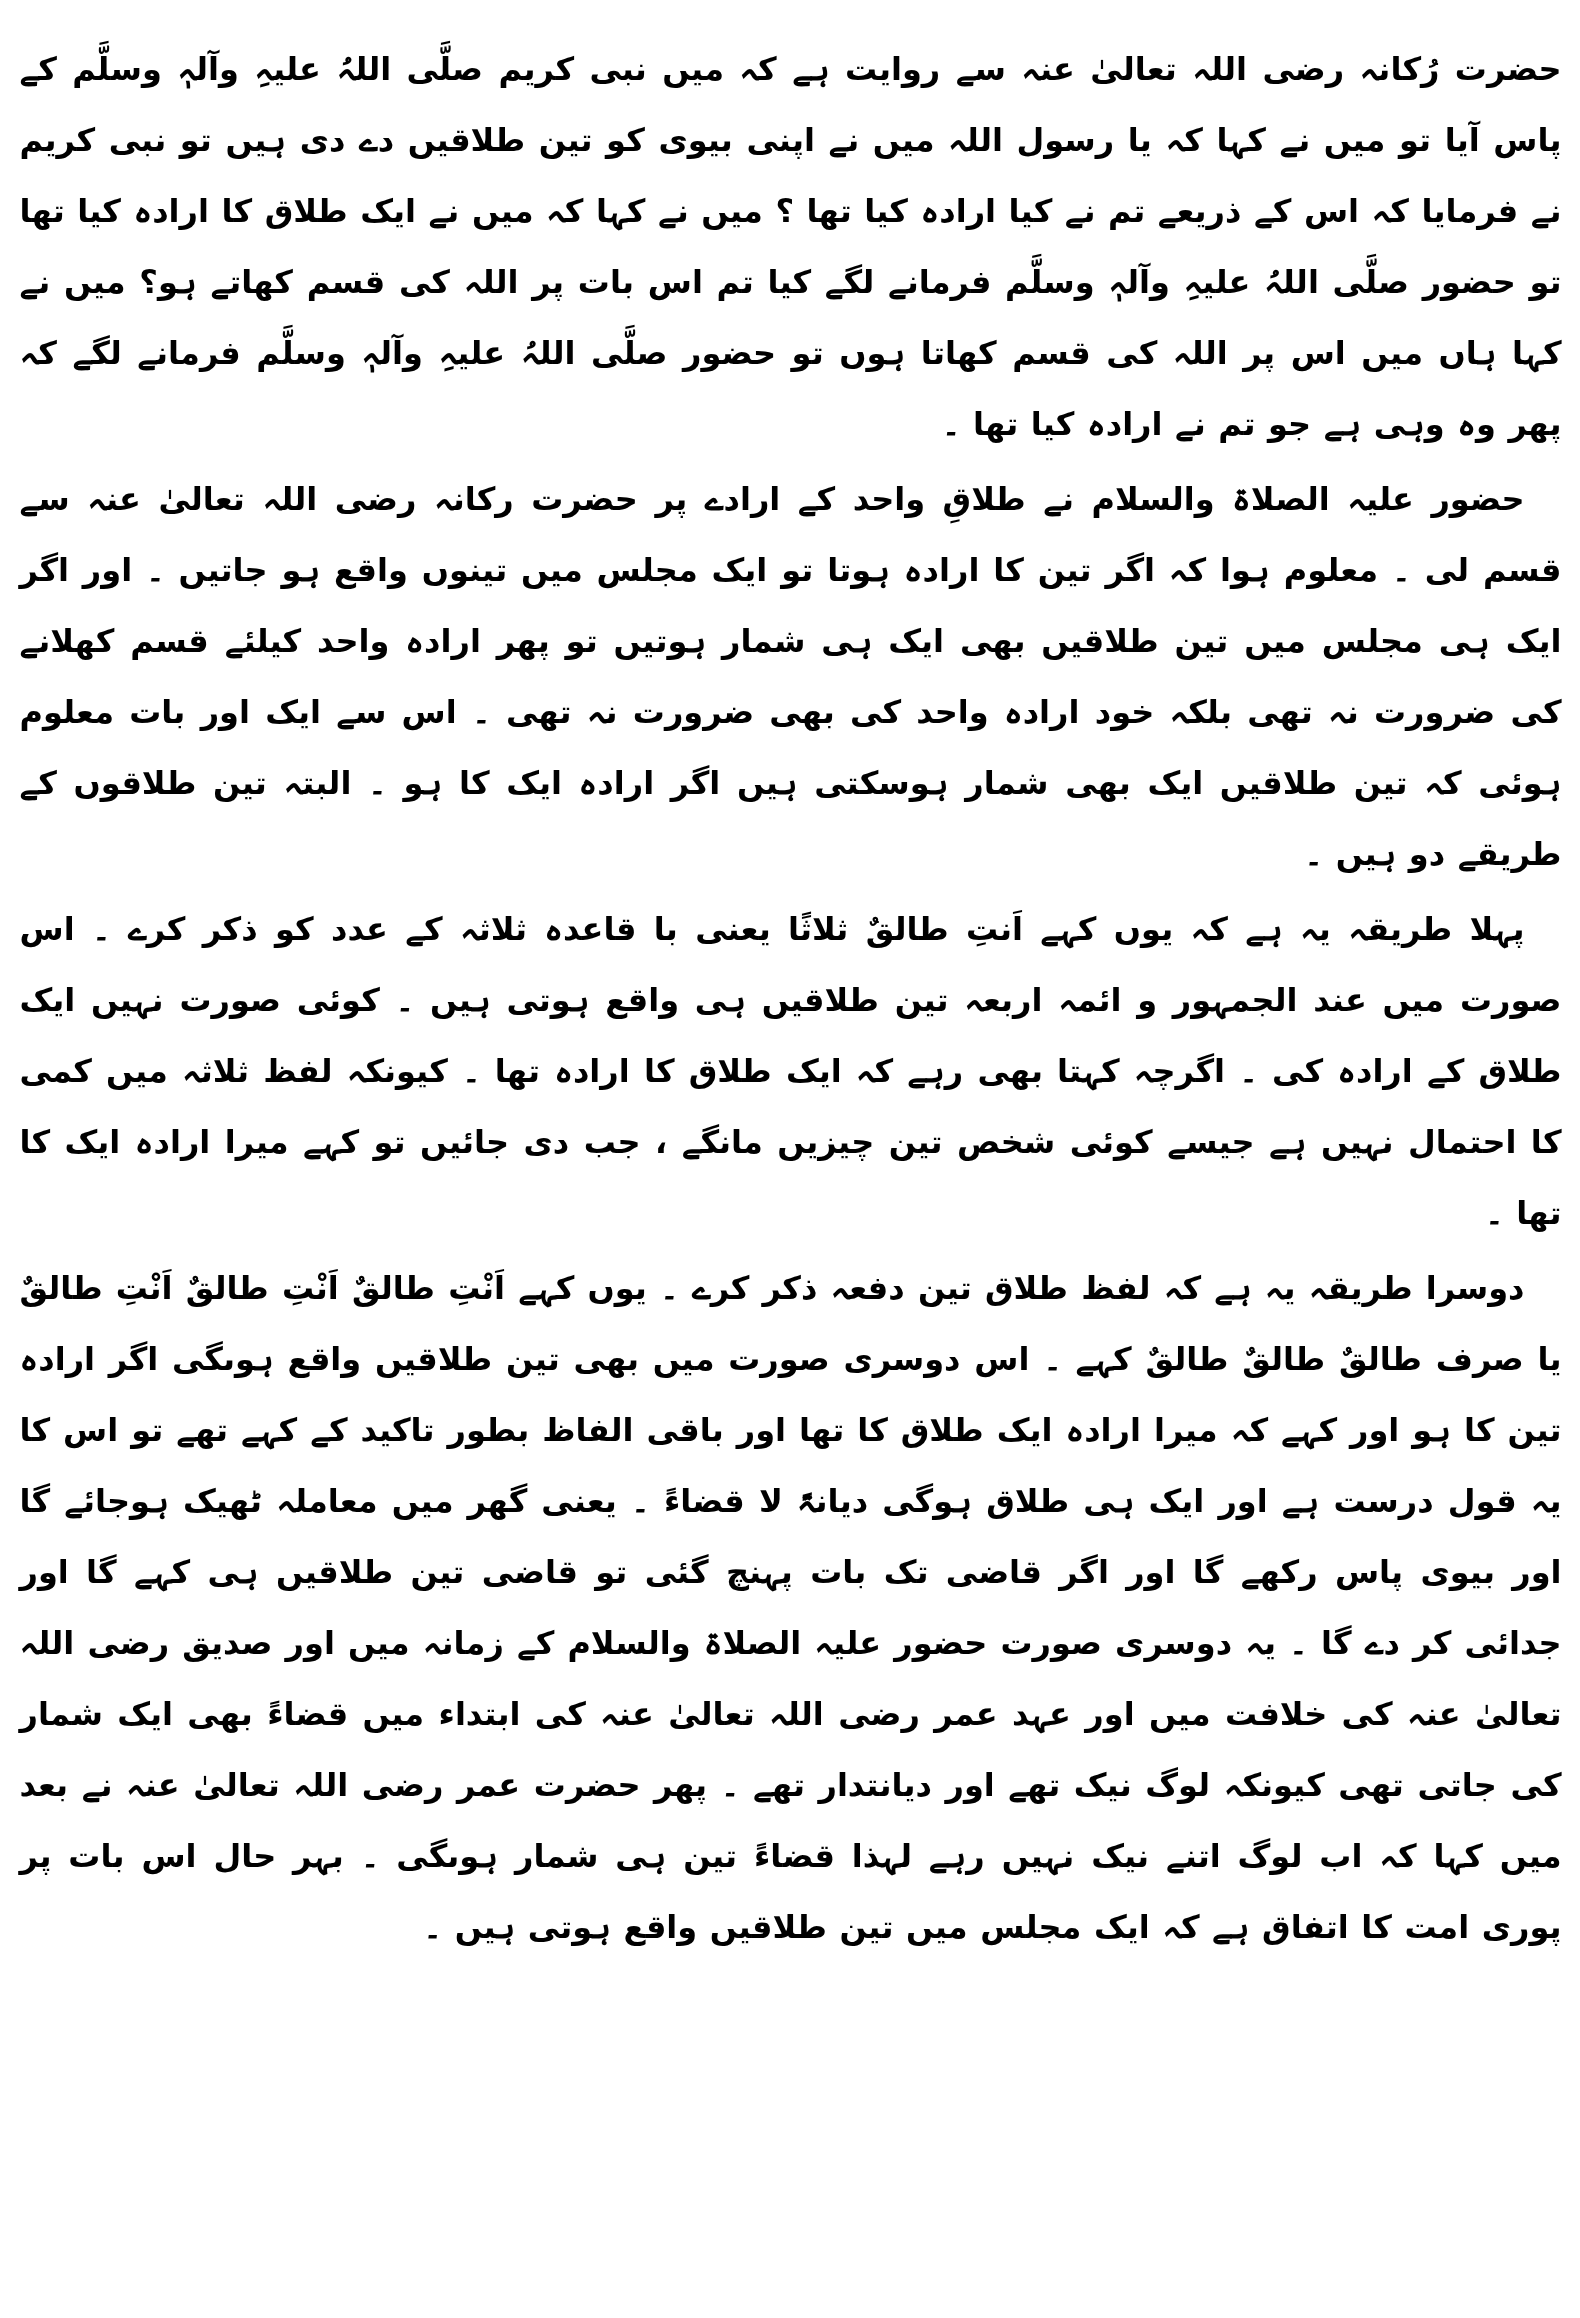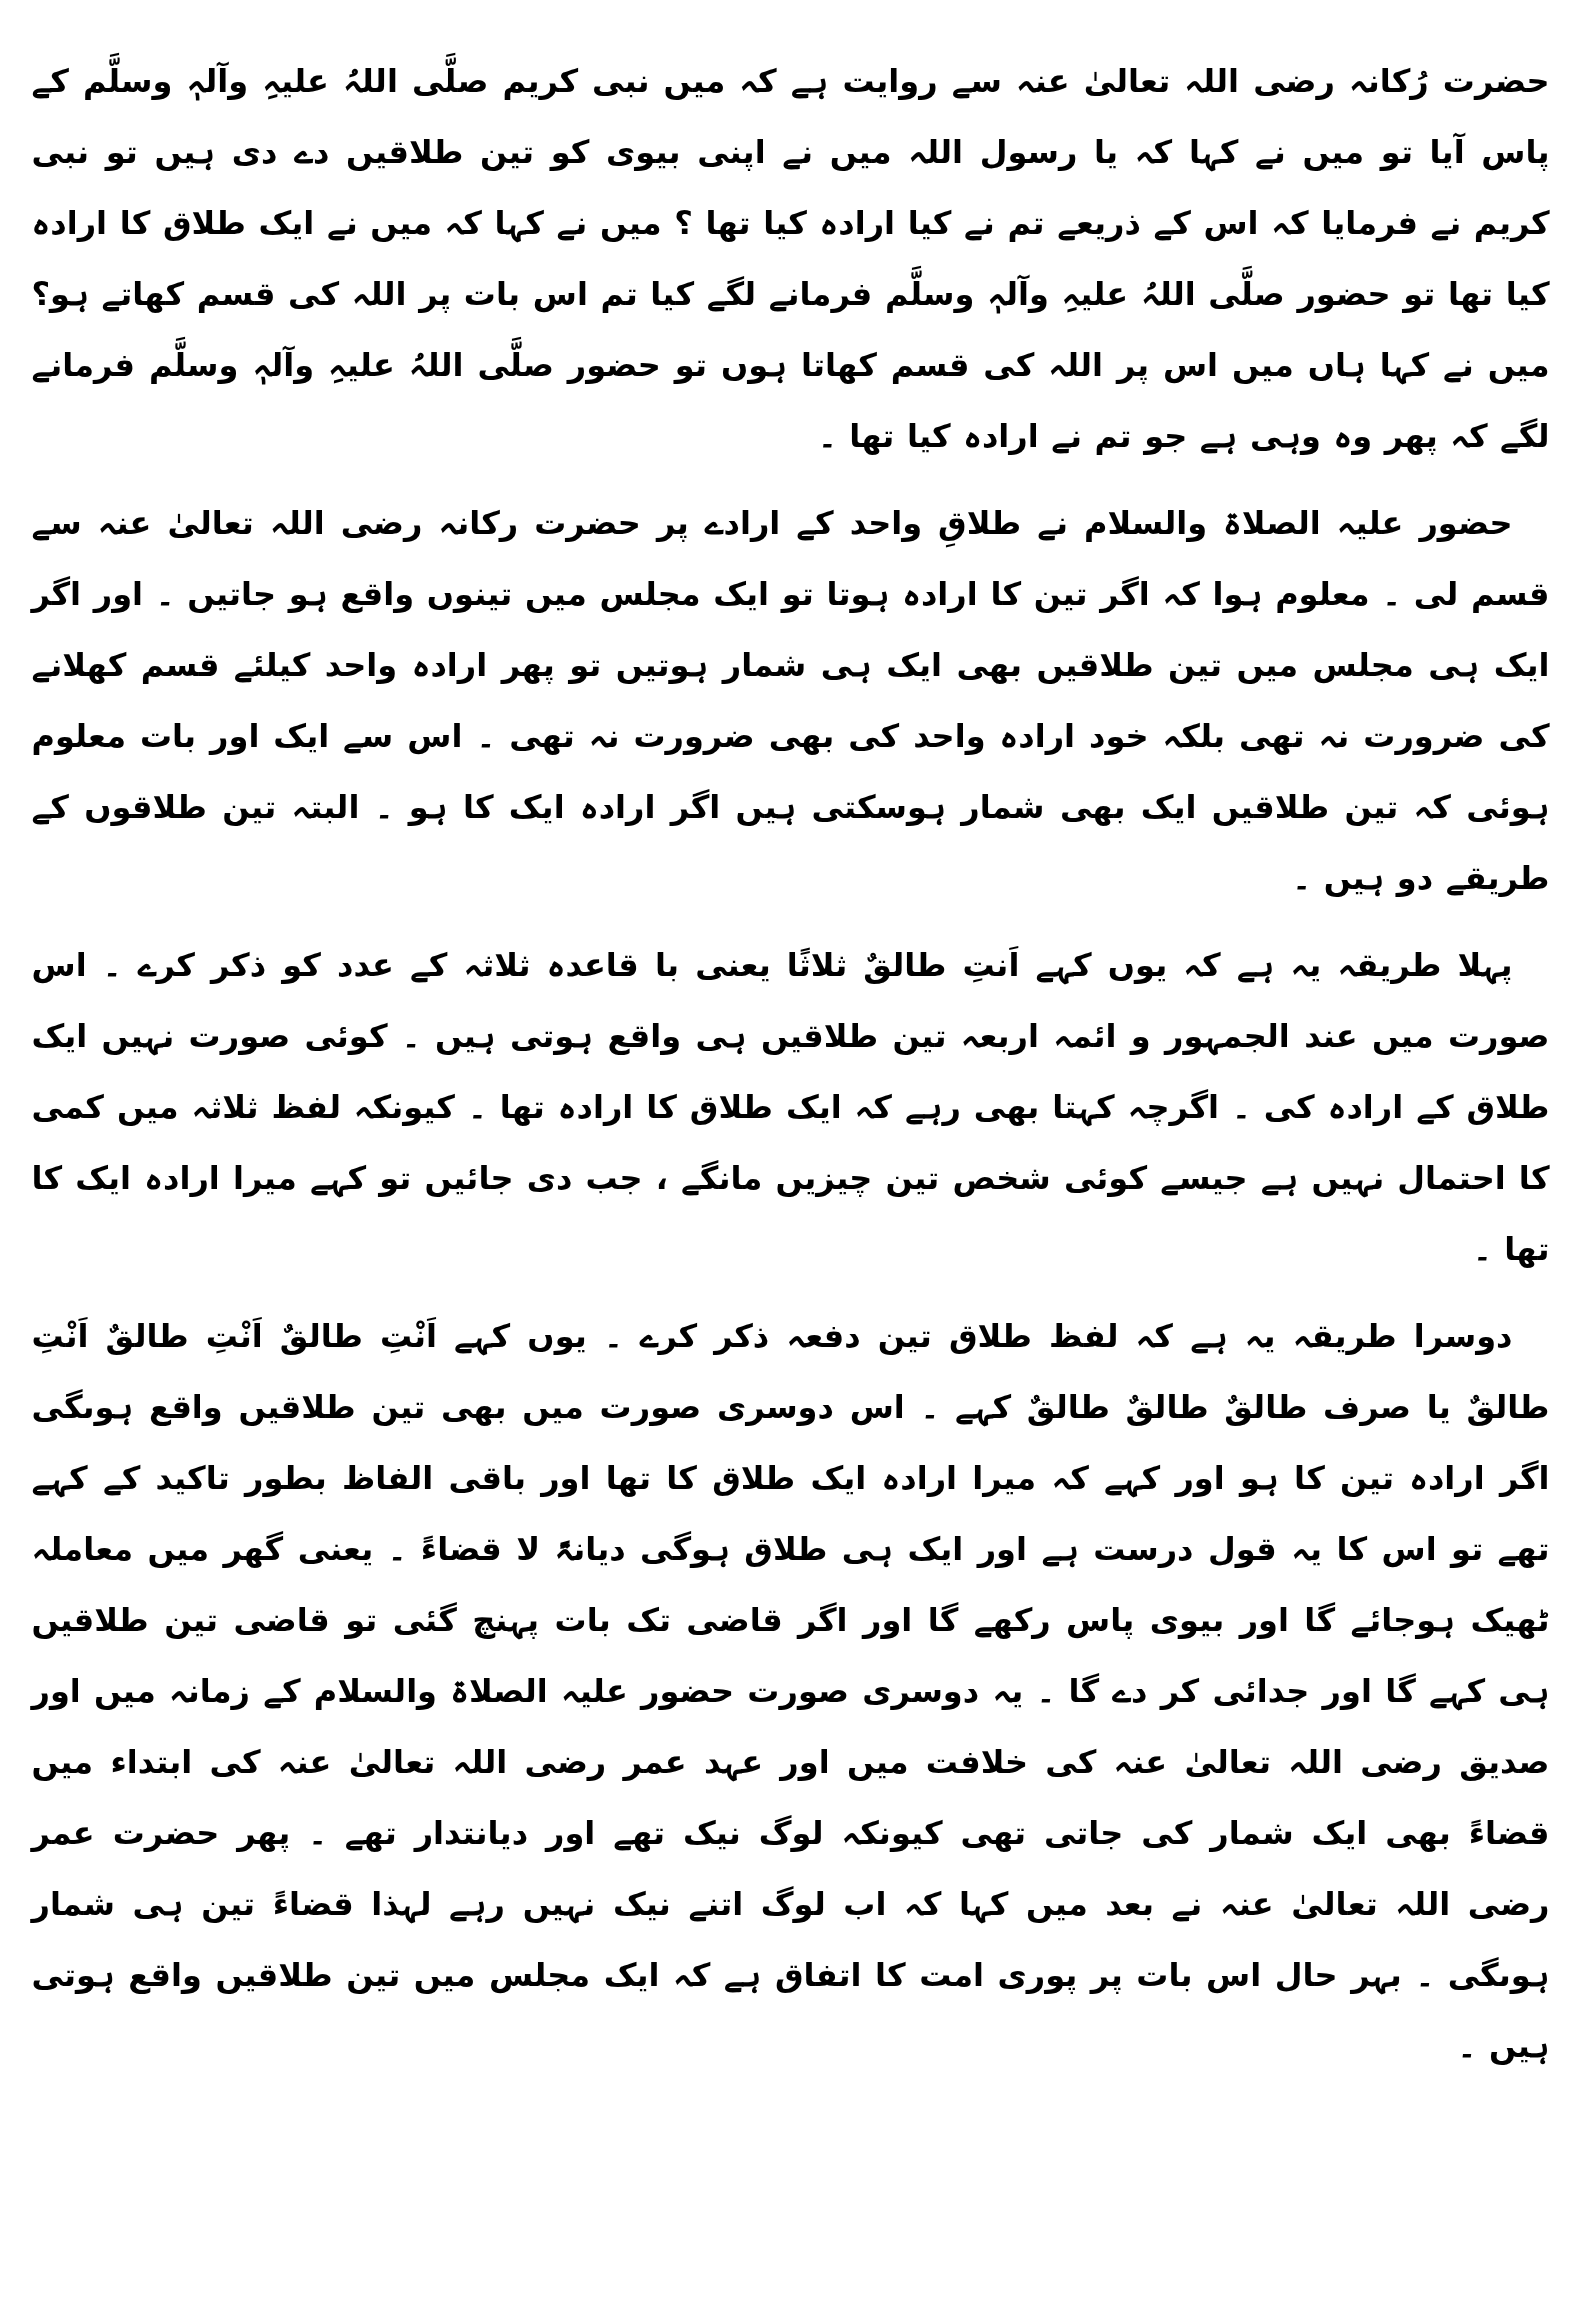--- a/index.html
+++ b/index.html
@@ -15,21 +15,21 @@
   }
   .page {
     box-sizing: border-box;
     width: 1581px;
     height: 2319px;
     padding: 29.5px 15.5px 0 15.5px;
     direction: rtl;
     background: #ffffff;
   }
   .para {
-    margin: 16px;
+    margin: 4px;
     padding: 0;
     color: #000000;
     font-size: 32px;
     line-height: 71px;
     text-align: justify;
     text-justify: inter-word;
     word-spacing: 1.4px;
     font-weight: 600;
   }
   .para.indented {

